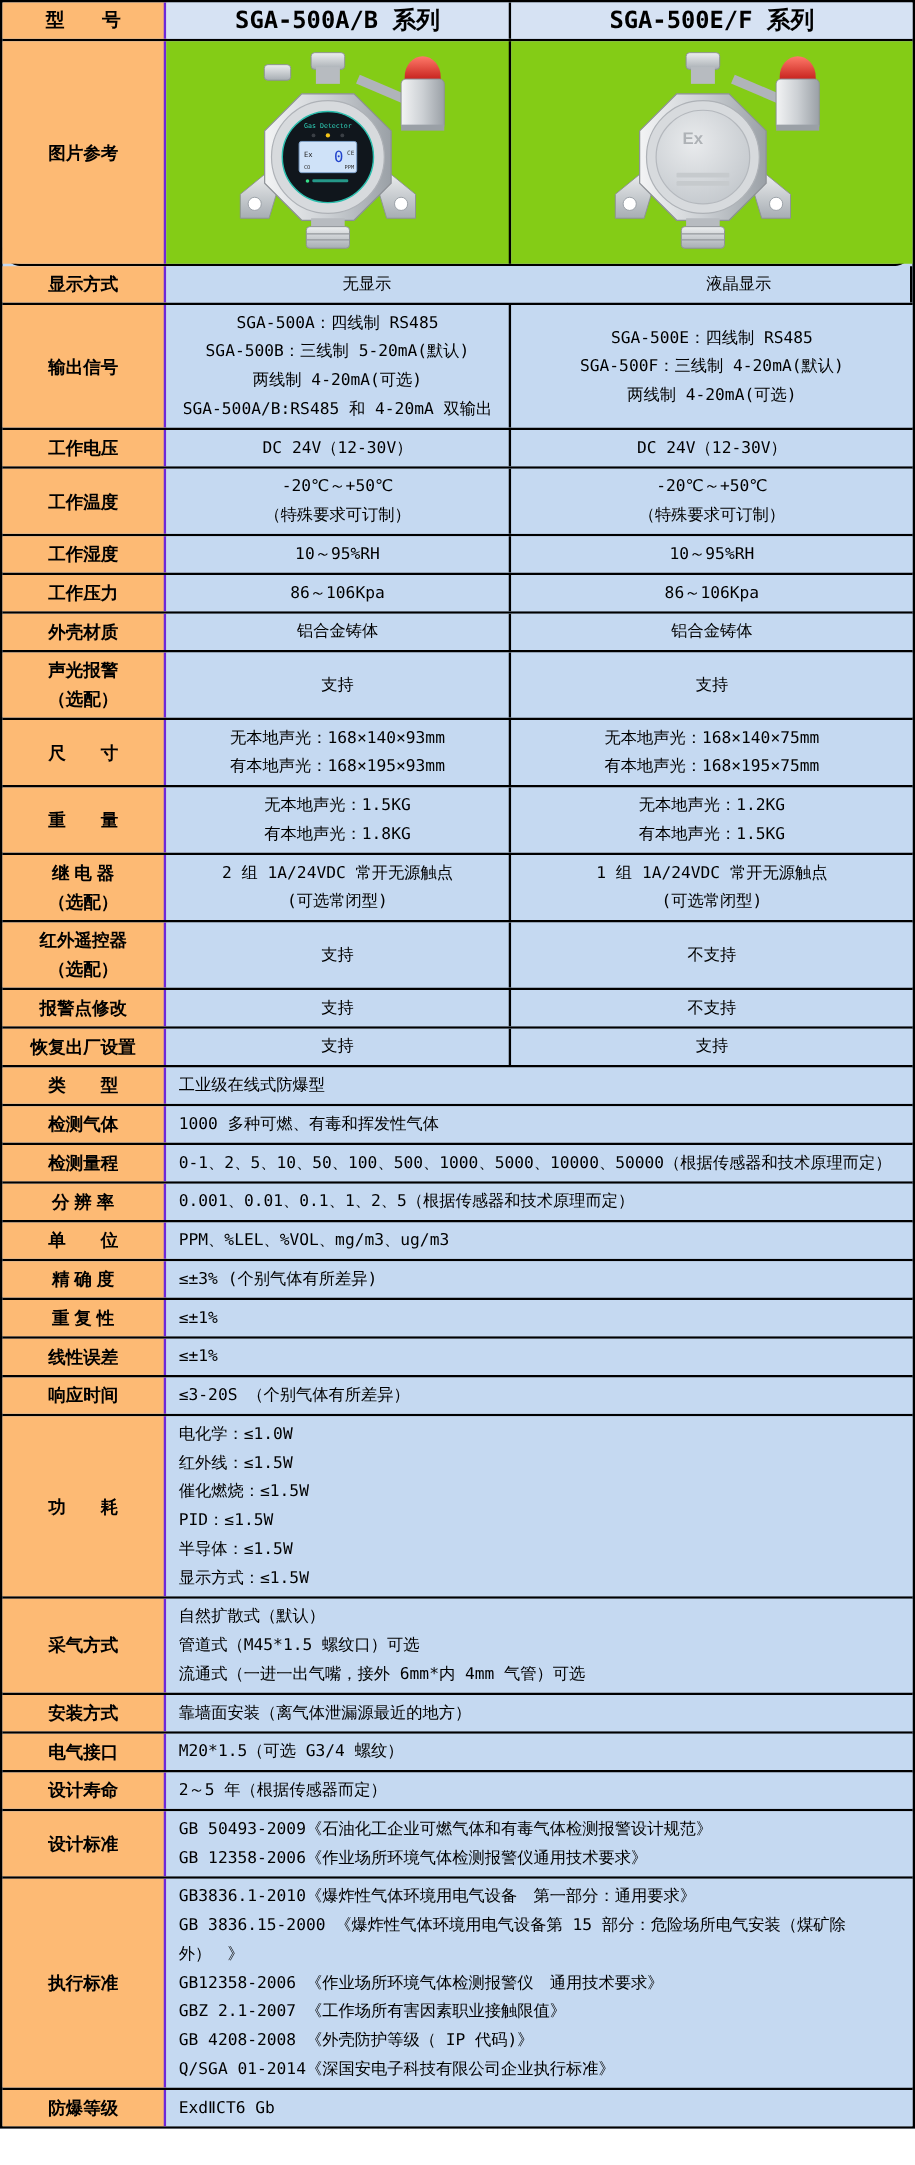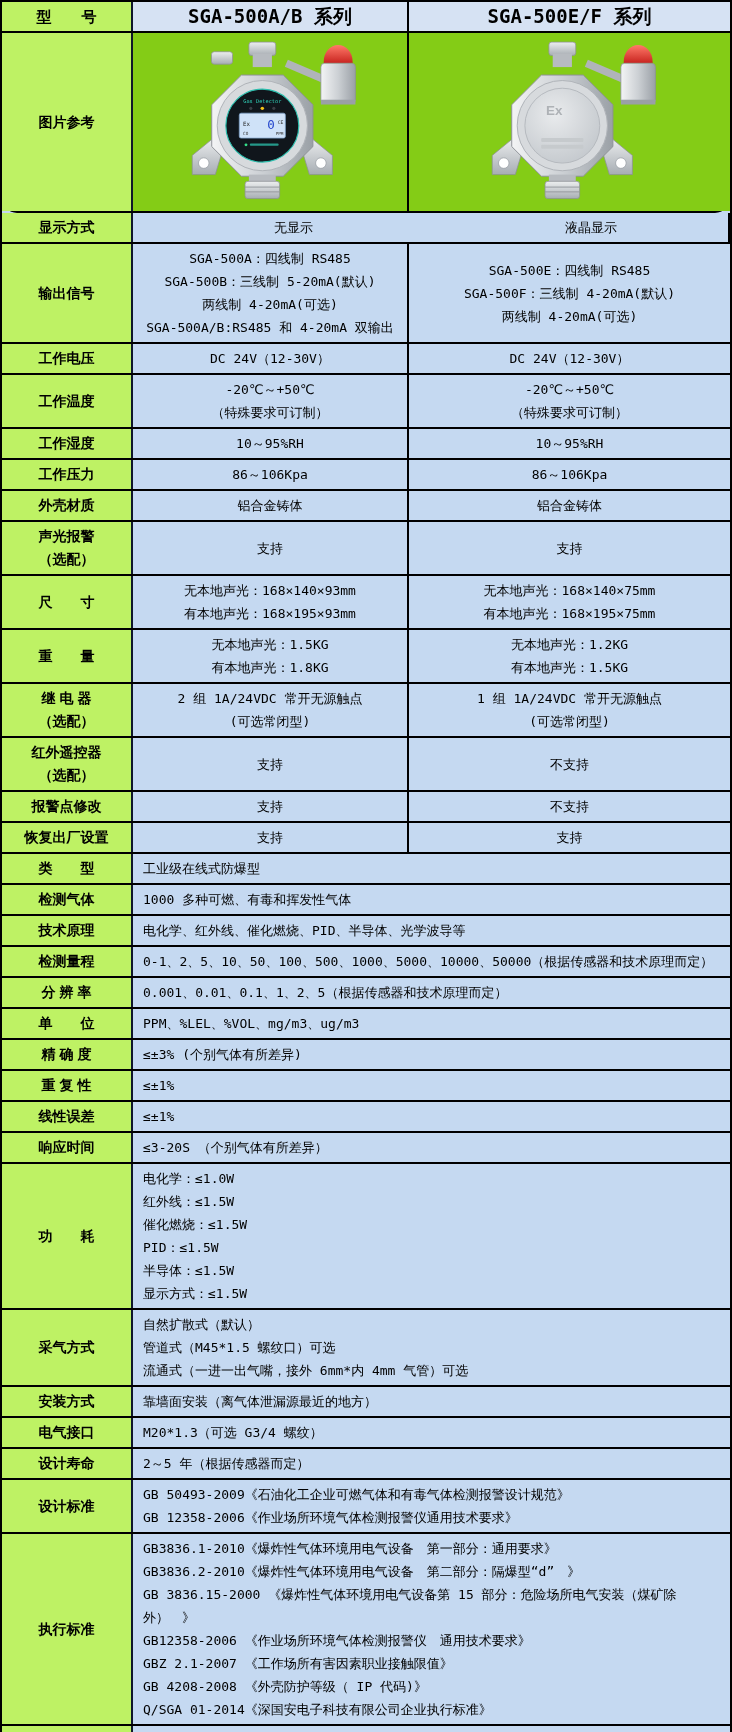--- a/index.html
+++ b/index.html
@@ -2,21 +2,21 @@
 <html><head>
 <meta charset="utf-8">
 <style>
   html,body{margin:0;padding:0;background:#fff;}
   body{width:732px;font-family:"Liberation Sans","DejaVu Sans",sans-serif;color:#000;}
   .sheet{width:728px;border:2px solid #000;background:#c5d9f1;}
   .row{display:flex;border-bottom:2px solid #000;min-height:25px;}
   .row:last-child,.rows-wrap > .row:last-child{border-bottom:none;}
   .cell{box-sizing:border-box;}
   .label-cell{
-    width:131px;flex:0 0 131px;background:#bef264;border-right:2px solid #0f172a;
+    width:131px;flex:0 0 131px;background:#fdba74;border-right:2px solid #6d28d9;
     display:flex;flex-direction:column;justify-content:center;align-items:center;
     font-weight:bold;font-size:14px;text-align:center;line-height:23px;padding:3px 2px;
   }
   .value-cell{
     background:#c5d9f1;display:flex;flex-direction:column;justify-content:center;
     font-size:13px;line-height:23px;padding:3px 4px;
     font-family:"DejaVu Sans Mono","DejaVu Sans",monospace;
   }
   .col-a{width:276px;flex:0 0 276px;border-right:2px solid #000;align-items:center;text-align:center;}
   .col-b{flex:1;align-items:center;text-align:center;}
@@ -345,28 +345,20 @@
       <div class="row">
         <div class="cell label-cell">
           <div>检测气体</div>
         </div>
         <div class="cell value-cell span-cell">
           <div class="vline">1000 多种可燃、有毒和挥发性气体</div>
         </div>
       </div>
       <div class="row">
         <div class="cell label-cell">
-          <div>技术原理</div>
-        </div>
-        <div class="cell value-cell span-cell">
-          <div class="vline">电化学、红外线、催化燃烧、PID、半导体、光学波导等</div>
-        </div>
-      </div>
-      <div class="row">
-        <div class="cell label-cell">
           <div>检测量程</div>
         </div>
         <div class="cell value-cell span-cell">
           <div class="vline">0-1、2、5、10、50、100、500、1000、5000、10000、50000（根据传感器和技术原理而定）</div>
         </div>
       </div>
       <div class="row">
         <div class="cell label-cell">
           <div>分 辨 率</div>
         </div>
@@ -443,21 +435,21 @@
         </div>
         <div class="cell value-cell span-cell">
           <div class="vline">靠墙面安装（离气体泄漏源最近的地方）</div>
         </div>
       </div>
       <div class="row">
         <div class="cell label-cell">
           <div>电气接口</div>
         </div>
         <div class="cell value-cell span-cell">
-          <div class="vline">M20*1.3（可选 G3/4 螺纹）</div>
+          <div class="vline">M20*1.5（可选 G3/4 螺纹）</div>
         </div>
       </div>
       <div class="row">
         <div class="cell label-cell">
           <div>设计寿命</div>
         </div>
         <div class="cell value-cell span-cell">
           <div class="vline">2～5 年（根据传感器而定）</div>
         </div>
       </div>
@@ -469,21 +461,20 @@
           <div class="vline">GB 50493-2009《石油化工企业可燃气体和有毒气体检测报警设计规范》</div>
           <div class="vline">GB 12358-2006《作业场所环境气体检测报警仪通用技术要求》</div>
         </div>
       </div>
       <div class="row">
         <div class="cell label-cell">
           <div>执行标准</div>
         </div>
         <div class="cell value-cell span-cell">
           <div class="vline">GB3836.1-2010《爆炸性气体环境用电气设备　第一部分：通用要求》</div>
-          <div class="vline">GB3836.2-2010《爆炸性气体环境用电气设备　第二部分：隔爆型“d”　》</div>
           <div class="vline">GB 3836.15-2000 《爆炸性气体环境用电气设备第 15 部分：危险场所电气安装（煤矿除外）　》</div>
           <div class="vline">GB12358-2006 《作业场所环境气体检测报警仪　通用技术要求》</div>
           <div class="vline">GBZ 2.1-2007 《工作场所有害因素职业接触限值》</div>
           <div class="vline">GB 4208-2008 《外壳防护等级（ IP 代码)》</div>
           <div class="vline">Q/SGA 01-2014《深国安电子科技有限公司企业执行标准》</div>
         </div>
       </div>
       <div class="row">
         <div class="cell label-cell">
           <div>防爆等级</div>

